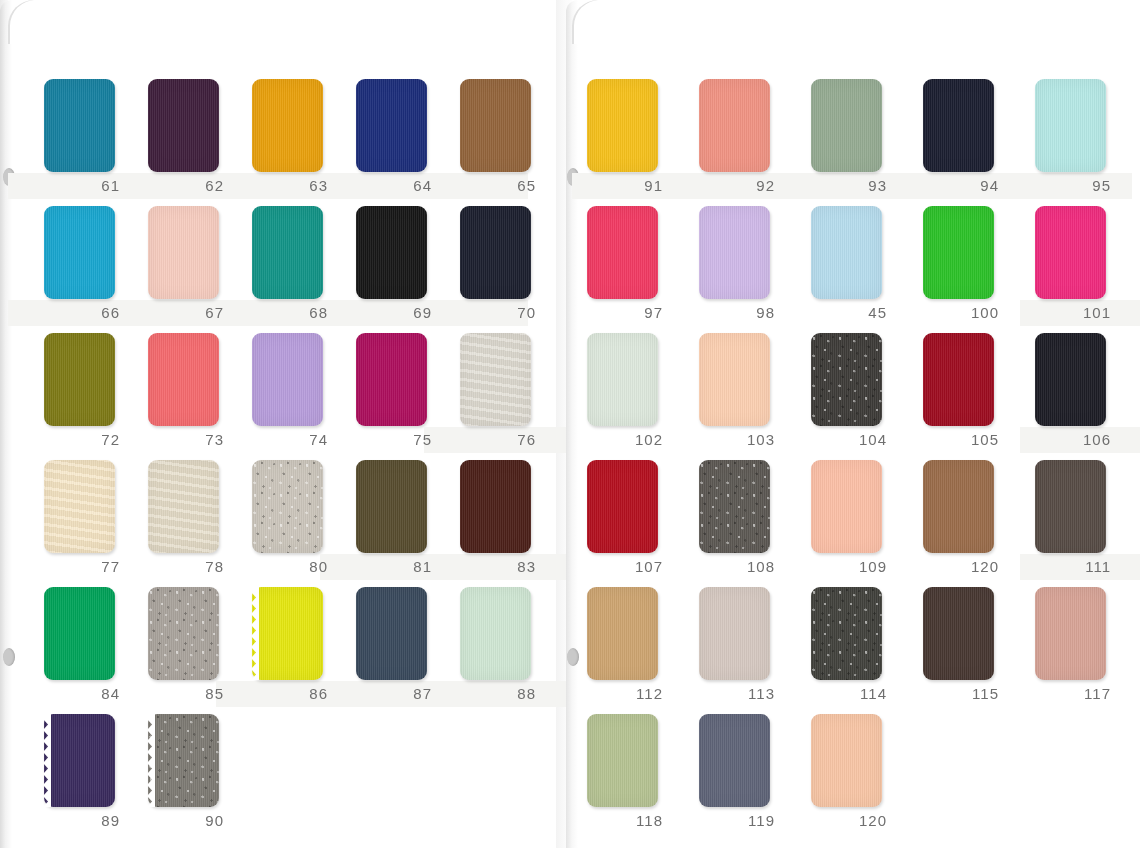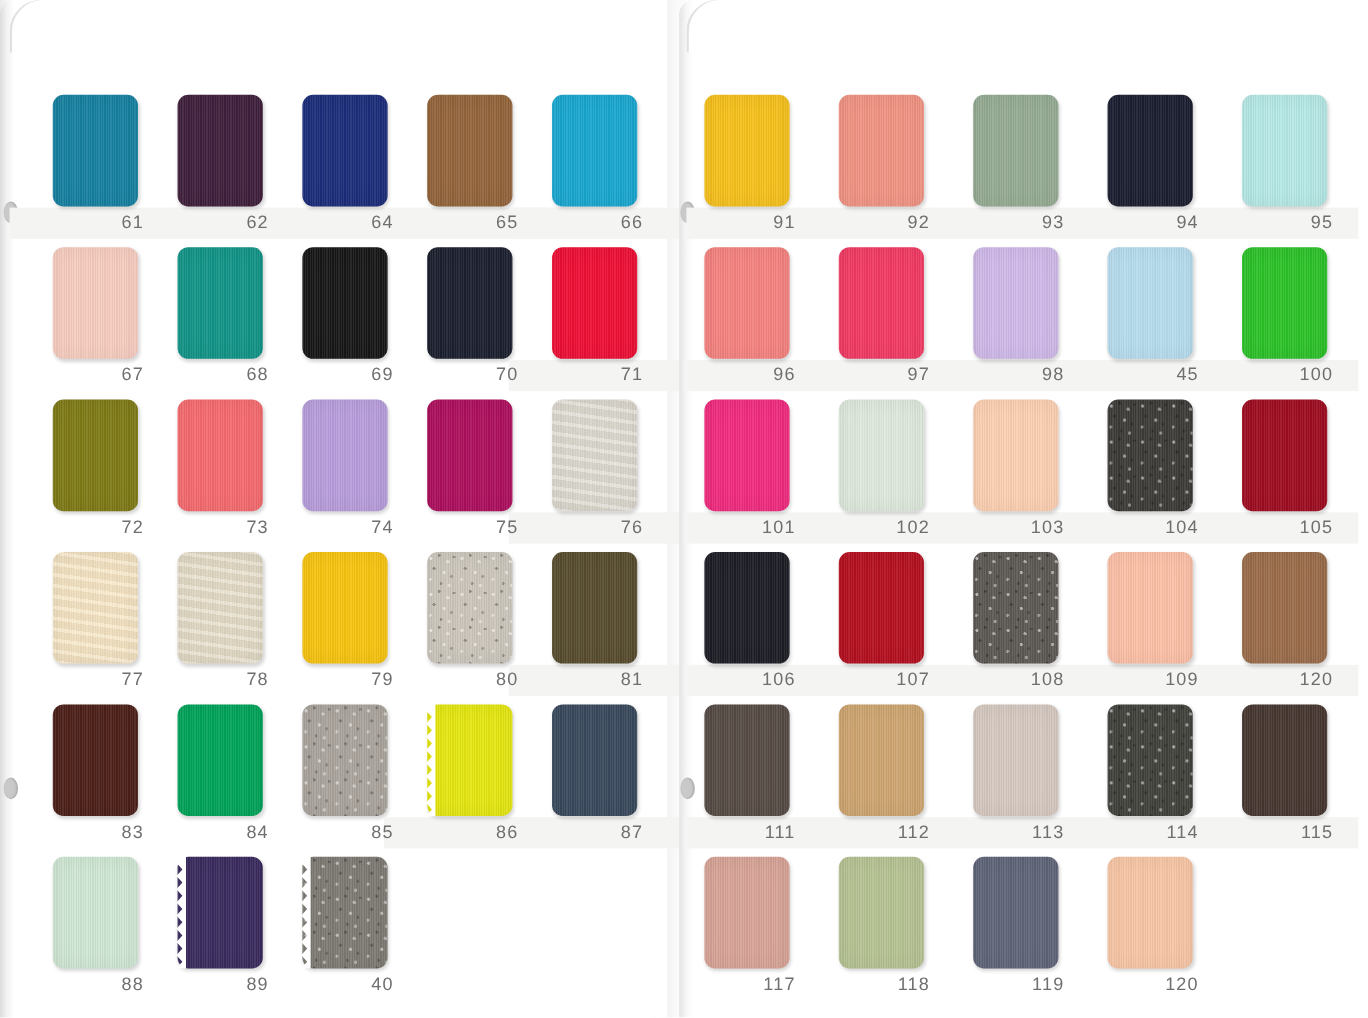--- a/index.html
+++ b/index.html
@@ -218,20 +218,24 @@
         <div class="cell">
           <div class="label-band"></div>
           <div class="chip" style="background: rgb(22, 128, 160);"></div>
           <div class="chip-number">61</div>
         </div>
         <div class="cell">
           <div class="chip" style="background: rgb(63, 31, 60);"></div>
           <div class="chip-number">62</div>
         </div>
         <div class="cell">
+          <div class="chip" style="background: rgb(232, 160, 12);"></div>
+          <div class="chip-number">63</div>
+        </div>
+        <div class="cell">
           <div class="chip" style="background: rgb(28, 45, 122);"></div>
           <div class="chip-number">64</div>
         </div>
         <div class="cell">
           <div class="chip" style="background: rgb(147, 100, 59);"></div>
           <div class="chip-number">65</div>
         </div>
         <div class="cell">
           <div class="label-band"></div>
           <div class="chip" style="background: rgb(25, 166, 207);"></div>
@@ -247,25 +251,20 @@
         </div>
         <div class="cell">
           <div class="chip" style="background: rgb(23, 23, 23);"></div>
           <div class="chip-number">69</div>
         </div>
         <div class="cell">
           <div class="chip" style="background: rgb(28, 31, 46);"></div>
           <div class="chip-number">70</div>
         </div>
         <div class="cell">
-          <div class="label-band"></div>
-          <div class="chip" style="background: rgb(237, 15, 53);"></div>
-          <div class="chip-number">71</div>
-        </div>
-        <div class="cell">
           <div class="chip" style="background: rgb(126, 122, 22);"></div>
           <div class="chip-number">72</div>
         </div>
         <div class="cell">
           <div class="chip" style="background: rgb(244, 106, 110);"></div>
           <div class="chip-number">73</div>
         </div>
         <div class="cell">
           <div class="chip" style="background: rgb(183, 157, 219);"></div>
           <div class="chip-number">74</div>
@@ -279,24 +278,20 @@
           <div class="chip streak" style="background: rgb(224, 220, 210);"></div>
           <div class="chip-number">76</div>
         </div>
         <div class="cell">
           <div class="chip streak" style="background: rgb(247, 230, 196);"></div>
           <div class="chip-number">77</div>
         </div>
         <div class="cell">
           <div class="chip streak" style="background: rgb(230, 221, 200);"></div>
           <div class="chip-number">78</div>
-        </div>
-        <div class="cell">
-          <div class="chip" style="background: rgb(246, 195, 16);"></div>
-          <div class="chip-number">79</div>
         </div>
         <div class="cell">
           <div class="chip heather" style="background: rgb(203, 197, 187);"></div>
           <div class="chip-number">80</div>
         </div>
         <div class="cell">
           <div class="label-band"></div>
           <div class="chip" style="background: rgb(87, 76, 46);"></div>
           <div class="chip-number">81</div>
         </div>
@@ -333,21 +328,21 @@
           <svg class="pinked-edge" viewBox="0 0 8 93" preserveAspectRatio="none">
             <path d="M8,0 L8,93 L0,93 L5,87.5 L0,82 L5,76.5 L0,71 L5,65.5 L0,60 L5,54.5 L0,49 L5,43.5 L0,38 L5,32.5 L0,27 L5,21.5 L0,16 L5,10.5 L0,5 L5,-0.5 L0,-6 Z" fill="#ffffff"></path>
           </svg>
           <div class="chip-number">89</div>
         </div>
         <div class="cell">
           <div class="chip heather" style="background: rgb(125, 122, 115);"></div>
           <svg class="pinked-edge" viewBox="0 0 8 93" preserveAspectRatio="none">
             <path d="M8,0 L8,93 L0,93 L5,87.5 L0,82 L5,76.5 L0,71 L5,65.5 L0,60 L5,54.5 L0,49 L5,43.5 L0,38 L5,32.5 L0,27 L5,21.5 L0,16 L5,10.5 L0,5 L5,-0.5 L0,-6 Z" fill="#ffffff"></path>
           </svg>
-          <div class="chip-number">40</div>
+          <div class="chip-number">90</div>
         </div>
       </div>
   </div>
 
   <div class="page right">
     <div class="page-edge"></div>
     <div class="page-corner"></div>
     <div class="binder-hole" style="top:168px"></div>
     <div class="binder-hole" style="top:648px"></div>
     <div class="grid">
@@ -366,25 +361,20 @@
         </div>
         <div class="cell">
           <div class="chip" style="background: rgb(27, 30, 48);"></div>
           <div class="chip-number">94</div>
         </div>
         <div class="cell">
           <div class="chip" style="background: rgb(181, 232, 229);"></div>
           <div class="chip-number">95</div>
         </div>
         <div class="cell">
-          <div class="label-band"></div>
-          <div class="chip" style="background: rgb(244, 130, 127);"></div>
-          <div class="chip-number">96</div>
-        </div>
-        <div class="cell">
           <div class="chip" style="background: rgb(241, 58, 99);"></div>
           <div class="chip-number">97</div>
         </div>
         <div class="cell">
           <div class="chip" style="background: rgb(207, 185, 232);"></div>
           <div class="chip-number">98</div>
         </div>
         <div class="cell">
           <div class="chip" style="background: rgb(182, 220, 237);"></div>
           <div class="chip-number">45</div>

